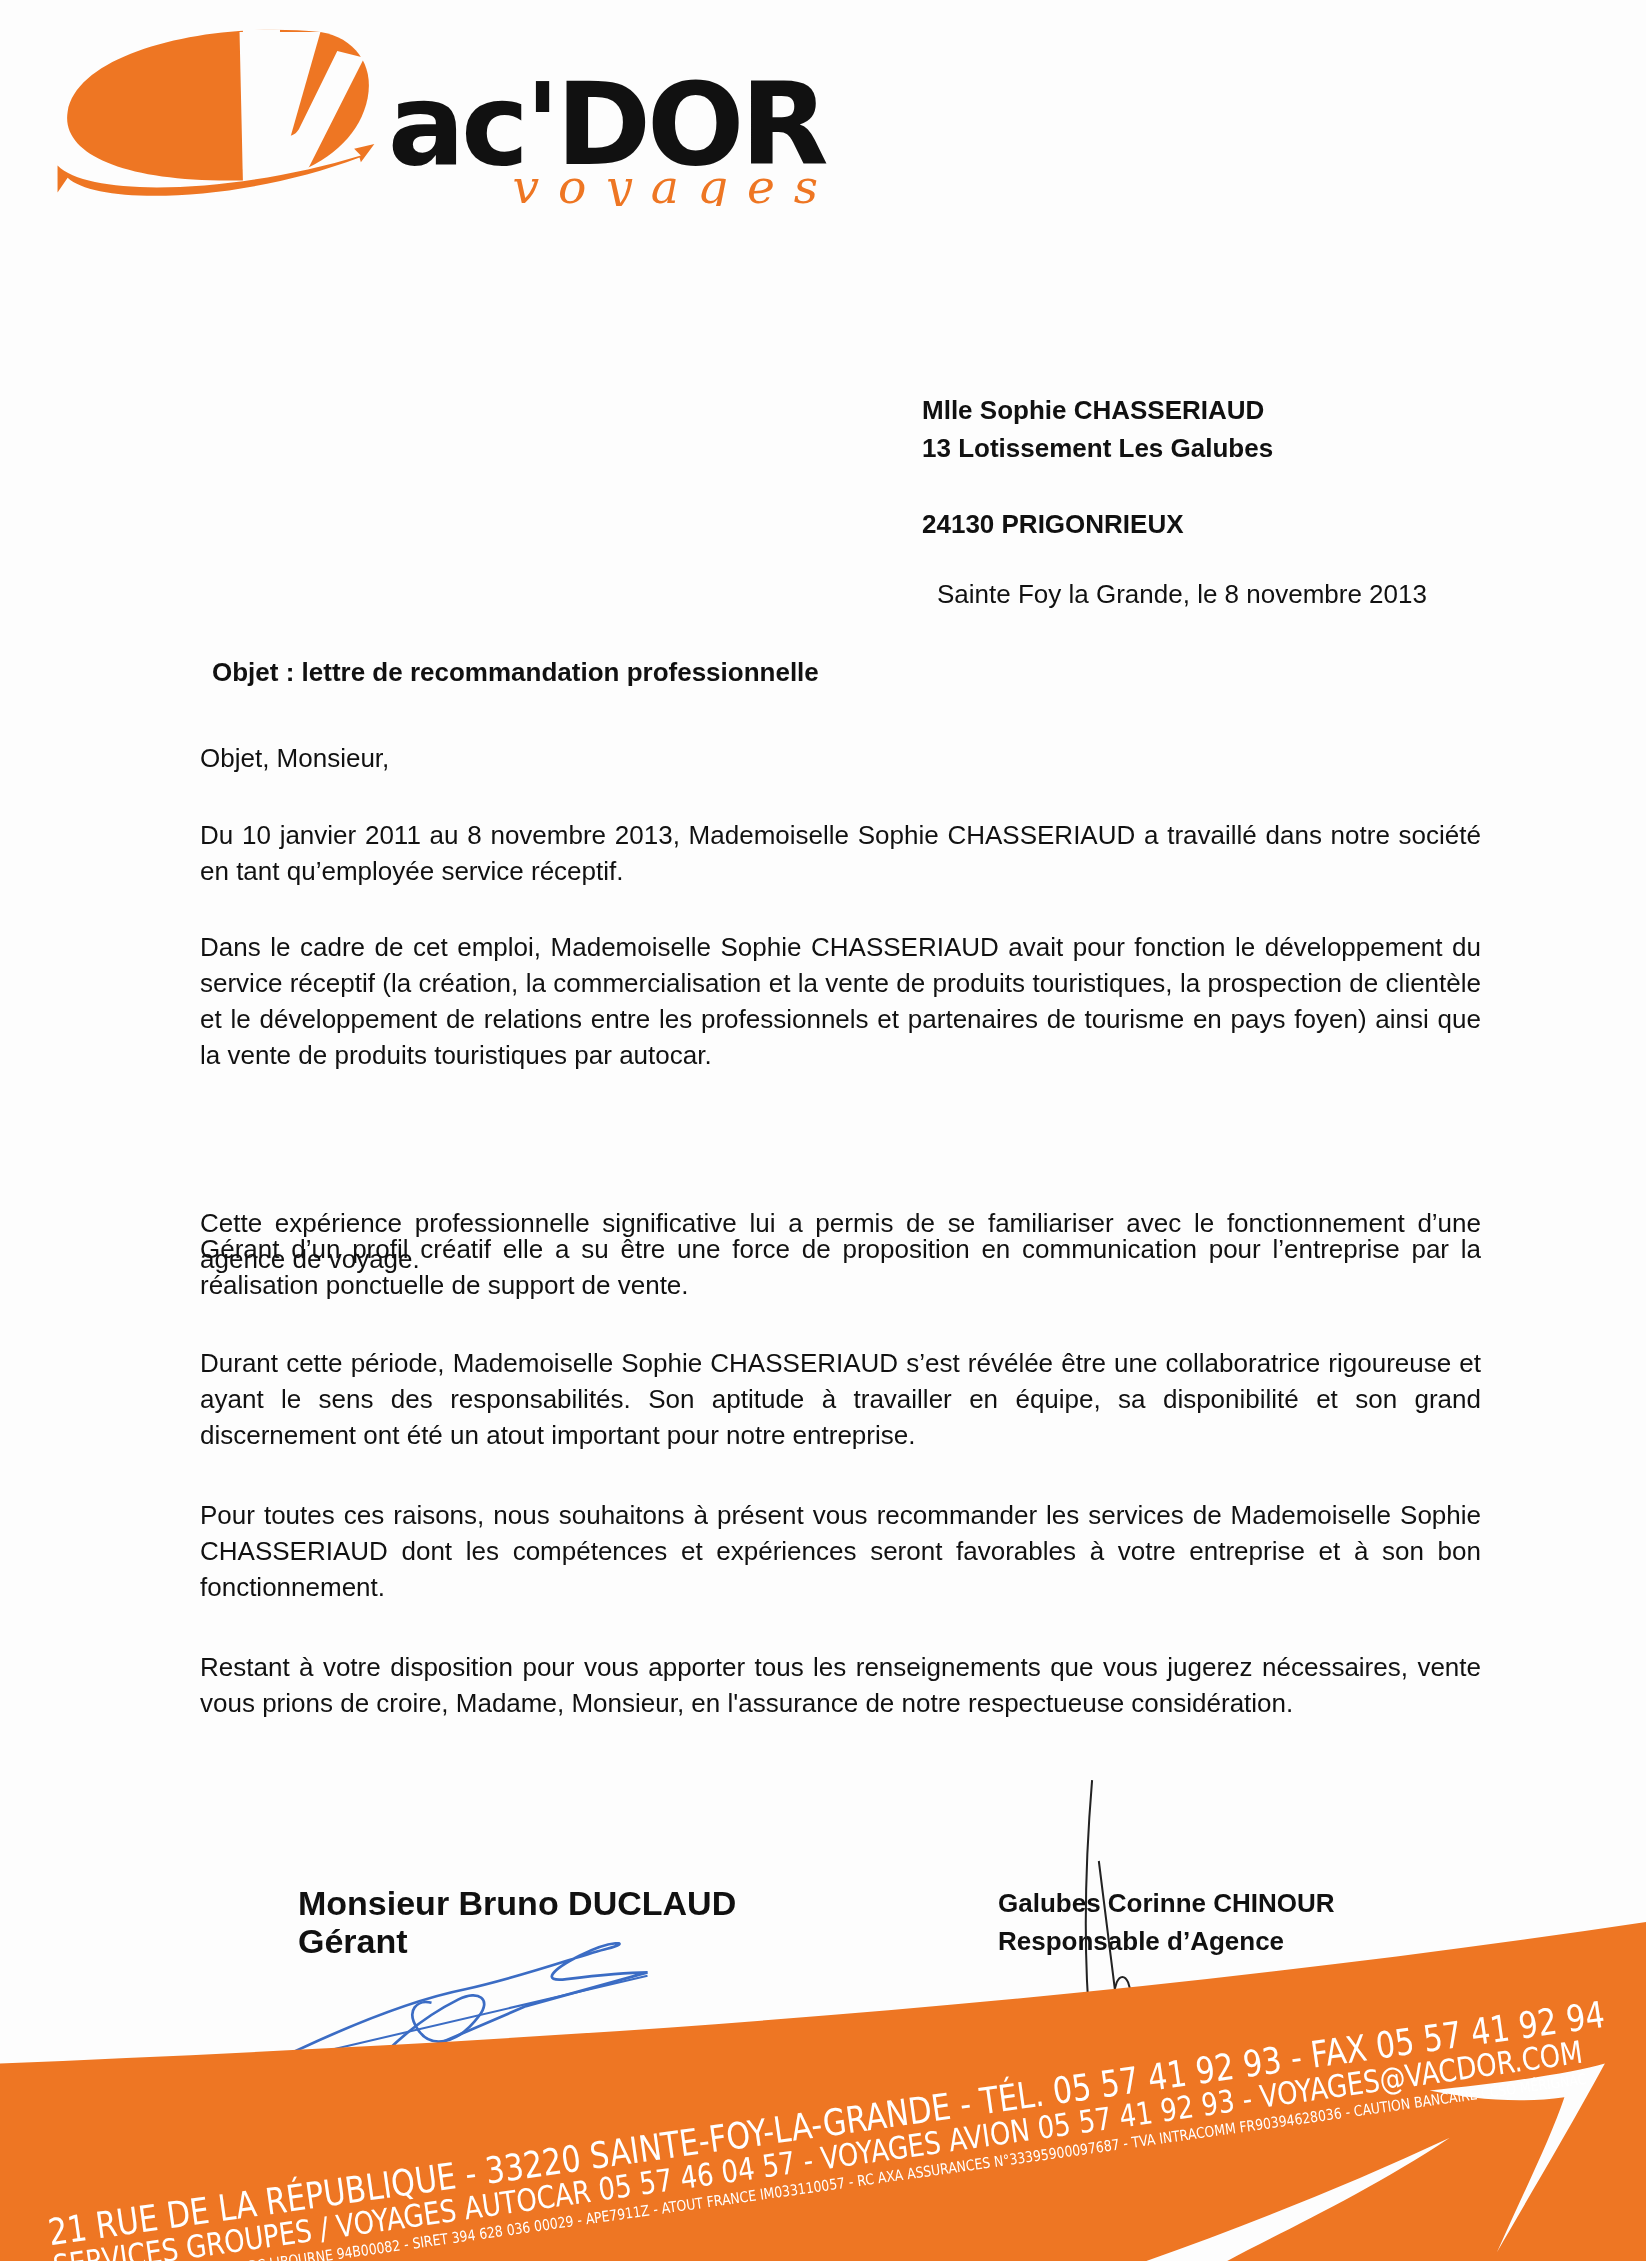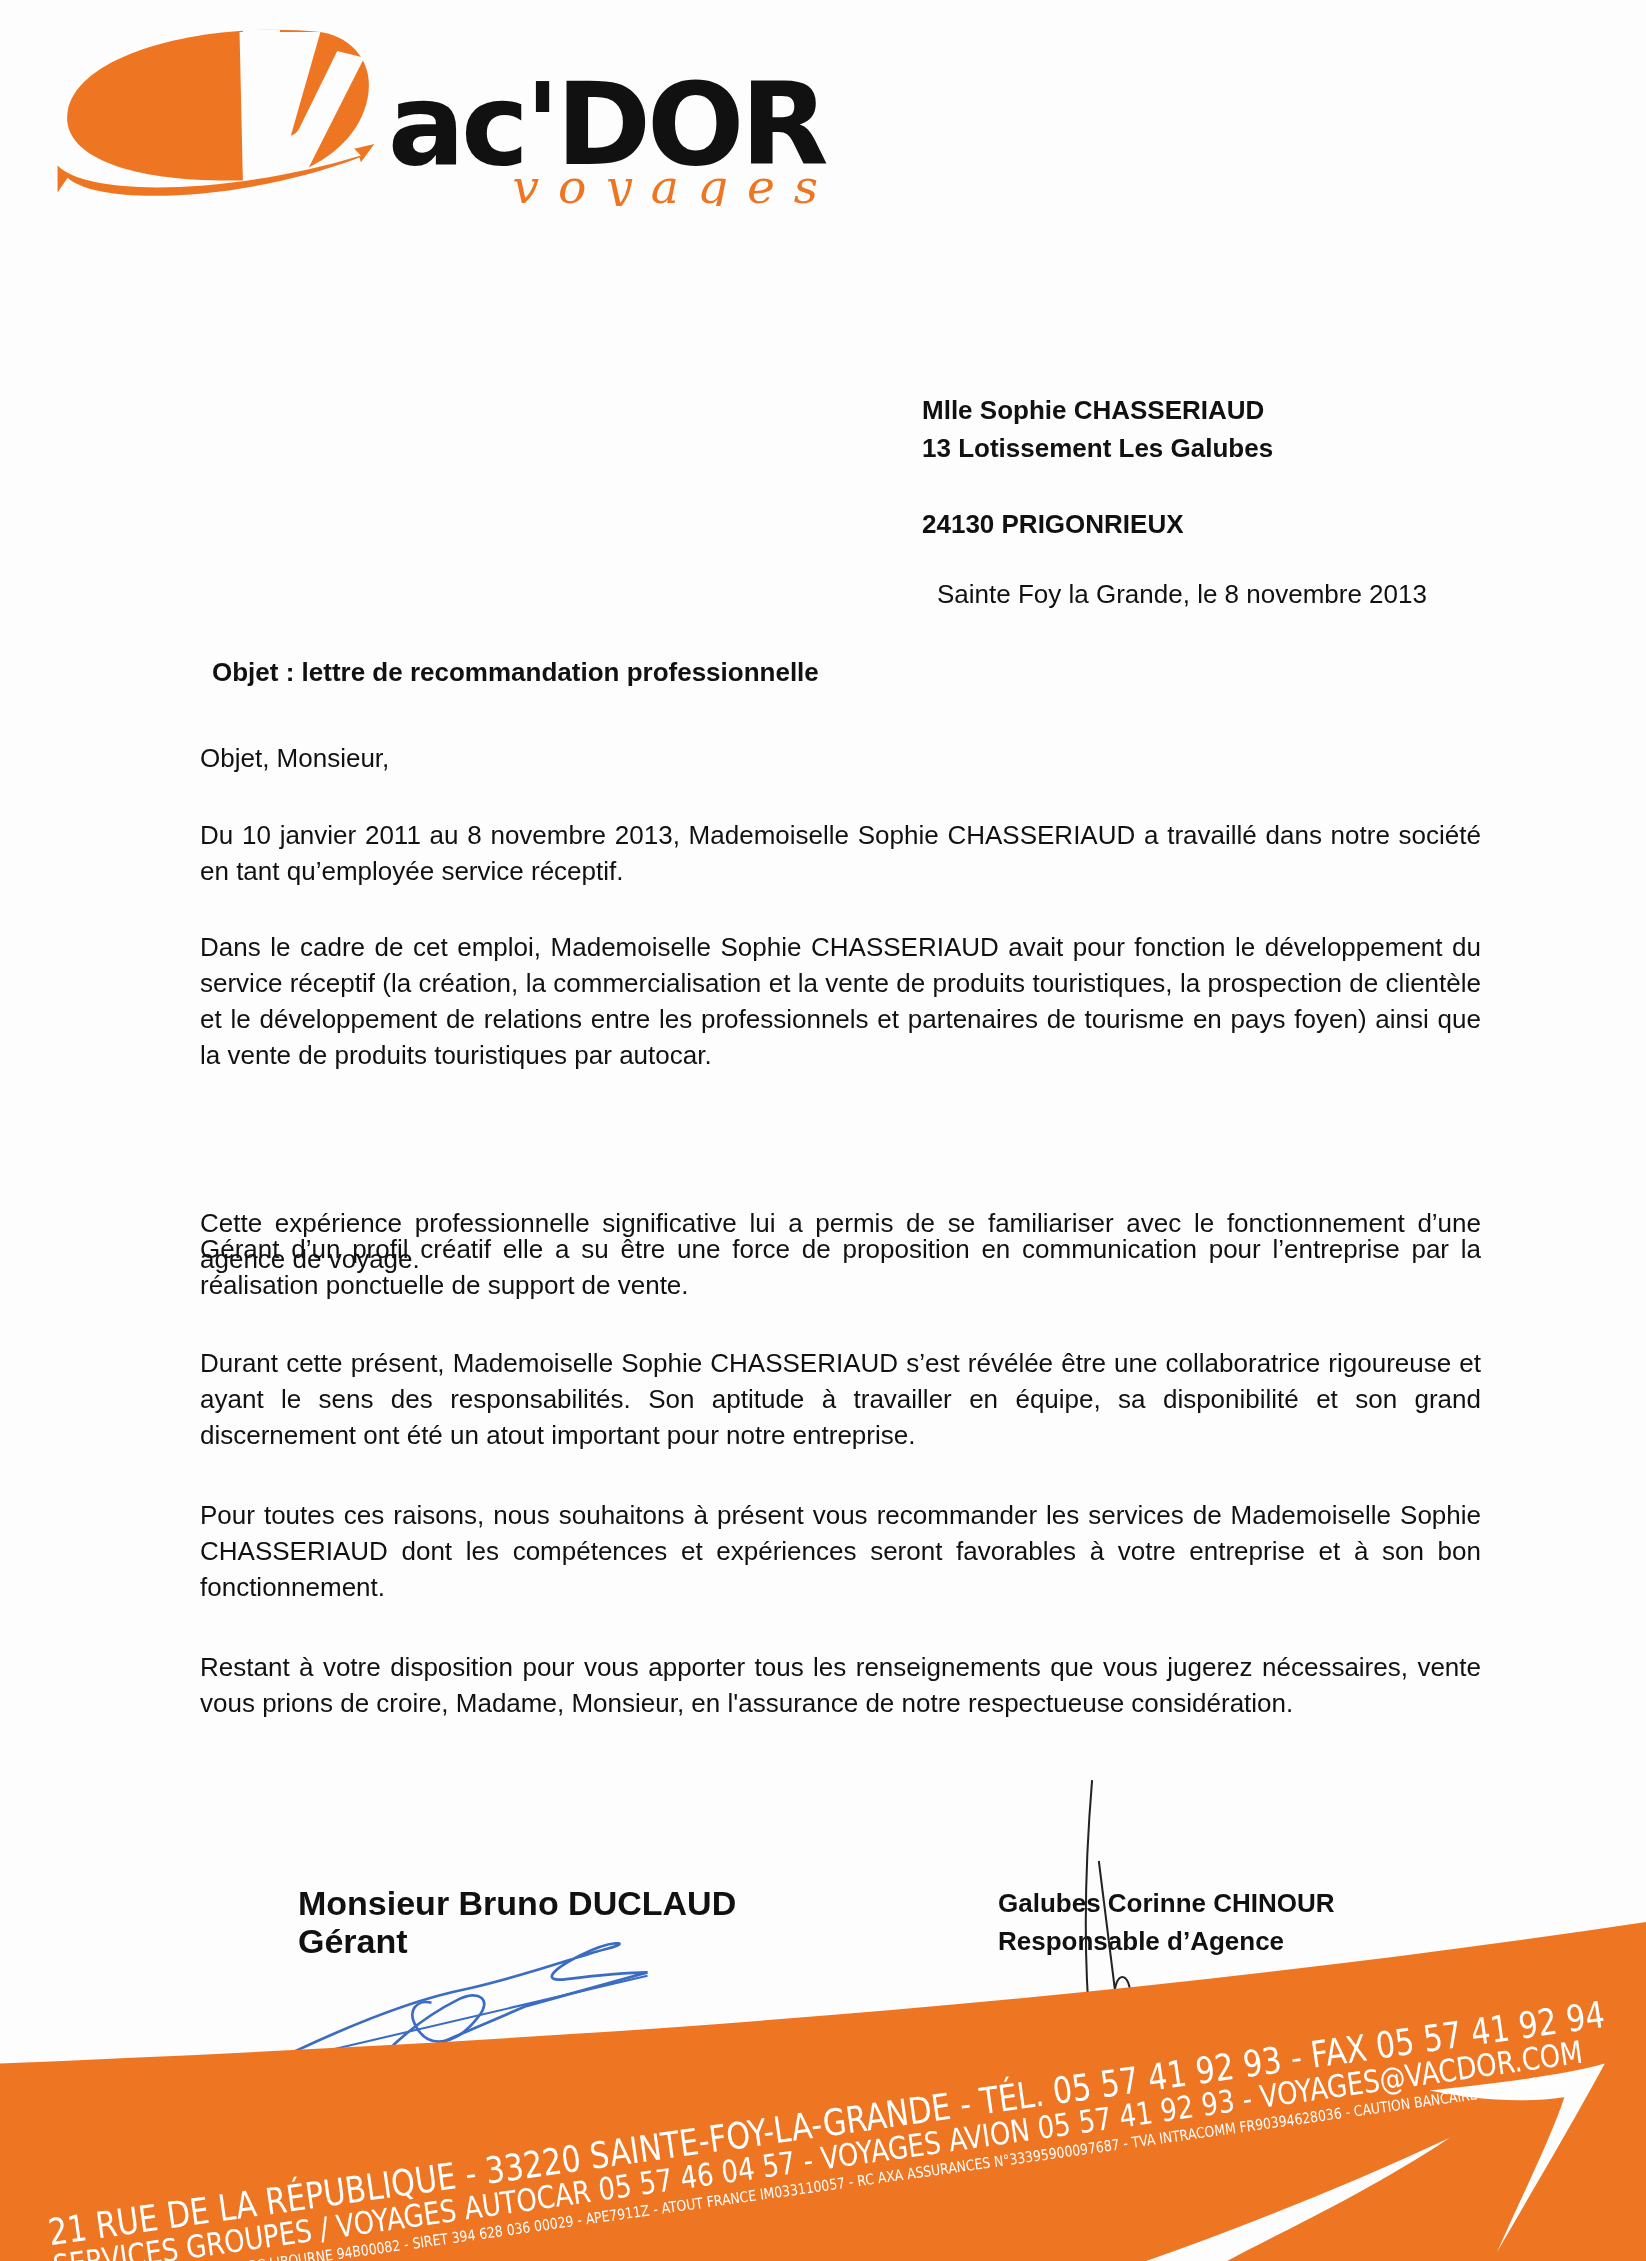--- a/index.html
+++ b/index.html
@@ -54,21 +54,21 @@
 <div class="block date">Sainte Foy la Grande, le 8 novembre 2013</div>
 
 <div class="block subject">Objet : lettre de recommandation professionnelle</div>
 
 <div class="block salutation">Objet, Monsieur,</div>
 
 <div class="block body-text" style="top:817px;">Du 10 janvier 2011 au 8 novembre 2013, Mademoiselle Sophie CHASSERIAUD a travaillé dans notre société en tant qu’employée service réceptif.</div>
 <div class="block body-text" style="top:929px;">Dans le cadre de cet emploi, Mademoiselle Sophie CHASSERIAUD avait pour fonction le développement du service réceptif (la création, la commercialisation et la vente de produits touristiques, la prospection de clientèle et le développement de relations entre les professionnels et partenaires de tourisme en pays foyen) ainsi que la vente de produits touristiques par autocar.</div>
 <div class="block body-text" style="top:1173px;margin-top:32px;">Cette expérience professionnelle significative lui a permis de se familiariser avec le fonctionnement d’une agence de voyage.</div>
 <div class="block body-text" style="top:1231px;">Gérant d’un profil créatif elle a su être une force de proposition en communication pour l’entreprise par la réalisation ponctuelle de support de vente.</div>
-<div class="block body-text" style="top:1345px;">Durant cette présent, Mademoiselle Sophie CHASSERIAUD s’est révélée être une collaboratrice rigoureuse et ayant le sens des responsabilités. Son aptitude à travailler en équipe, sa disponibilité et son grand discernement ont été un atout important pour notre entreprise.</div>
+<div class="block body-text" style="top:1345px;">Durant cette période, Mademoiselle Sophie CHASSERIAUD s’est révélée être une collaboratrice rigoureuse et ayant le sens des responsabilités. Son aptitude à travailler en équipe, sa disponibilité et son grand discernement ont été un atout important pour notre entreprise.</div>
 <div class="block body-text" style="top:1497px;">Pour toutes ces raisons, nous souhaitons à présent vous recommander les services de Mademoiselle Sophie CHASSERIAUD dont les compétences et expériences seront favorables à votre entreprise et à son bon fonctionnement.</div>
 <div class="block body-text" style="top:1649px;">Restant à votre disposition pour vous apporter tous les renseignements que vous jugerez nécessaires, vente vous prions de croire, Madame, Monsieur, en l'assurance de notre respectueuse considération.</div>
 
 <div class="block sig-left">
   <div>Monsieur Bruno DUCLAUD</div>
   <div>Gérant</div>
 </div>
 <div class="block sig-right">
   <div>Galubes Corinne CHINOUR</div>
   <div>Responsable d’Agence</div>

